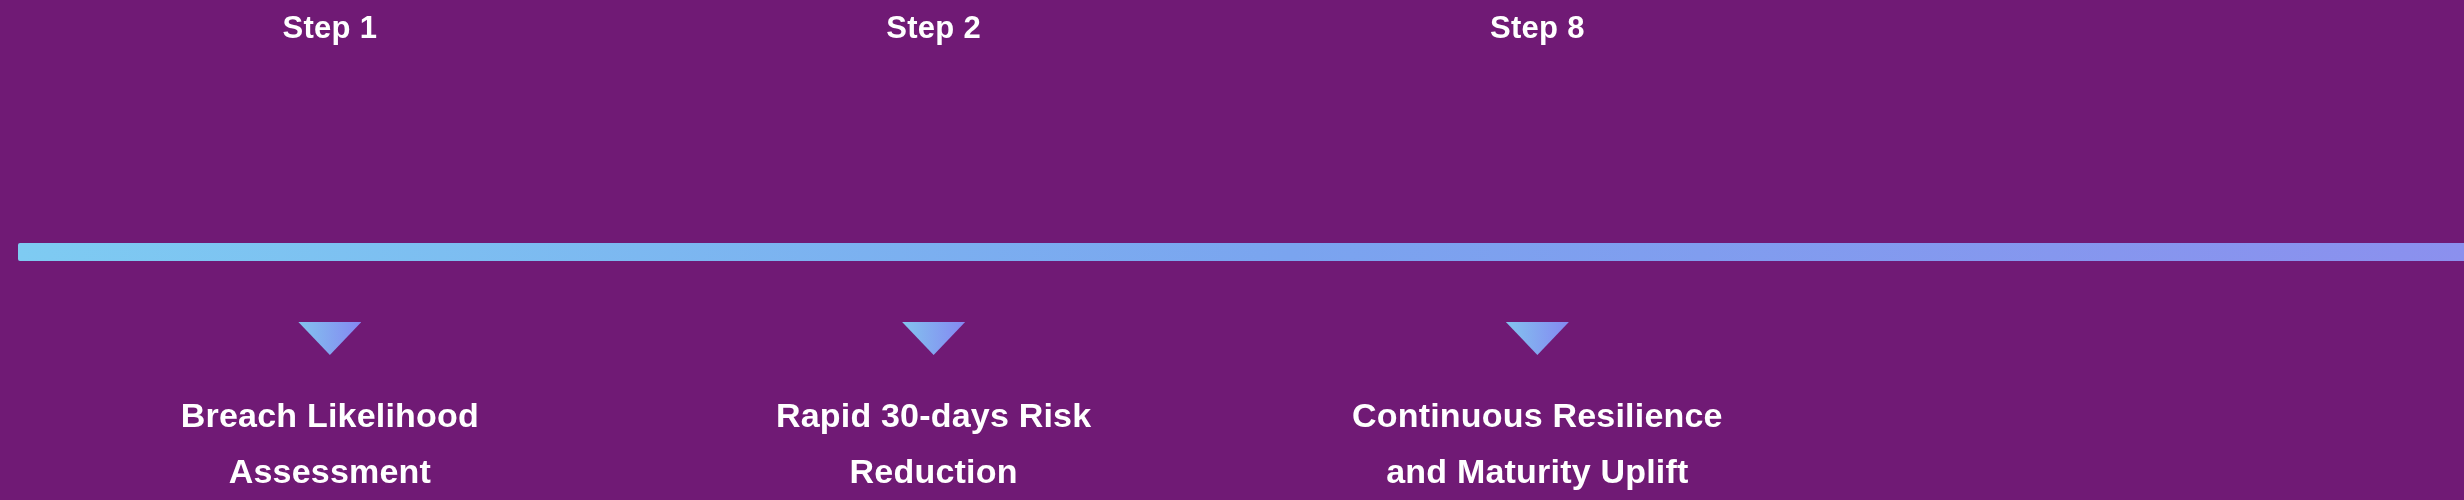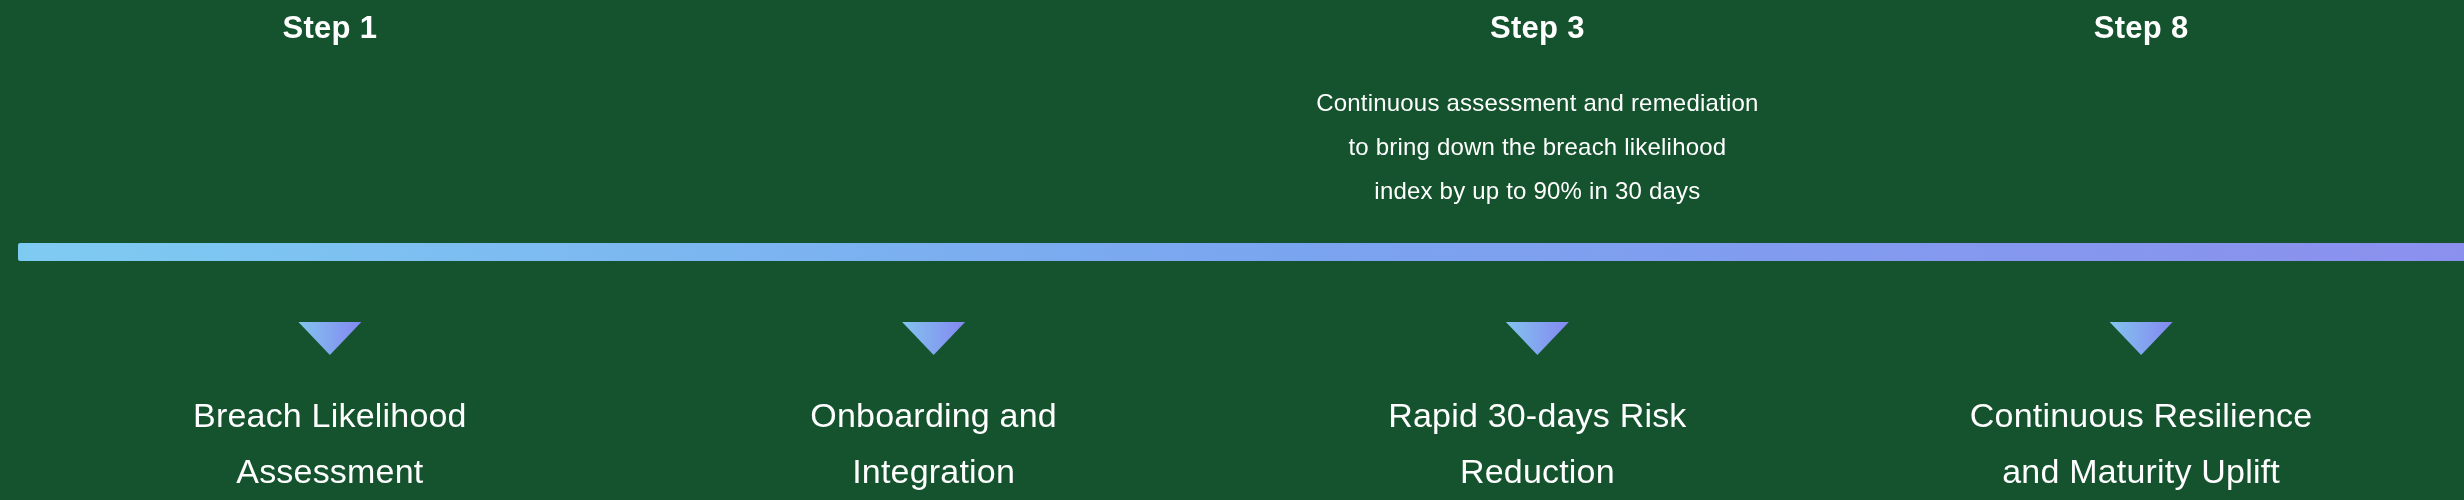--- a/index.html
+++ b/index.html
@@ -4,21 +4,21 @@
 <style>
   html, body {
     margin: 0;
     padding: 0;
     background: #000000;
   }
   .canvas {
     position: relative;
     width: 2464px;
     height: 500px;
-    background: #14532d;
+    background: #701a75;
     overflow: hidden;
     font-family: "Liberation Sans", sans-serif;
     color: #ffffff;
   }
   .row {
     position: absolute;
     left: 28px;
     width: 2415px;
     display: flex;
   }
@@ -65,65 +65,53 @@
     width: 63px;
     height: 33px;
     margin: 0 auto;
     background: linear-gradient(90deg, #83c4ee 0%, #8487f2 100%);
     clip-path: polygon(0 0, 100% 0, 50% 100%);
   }
   .step-title {
     margin-top: 32px;
     font-size: 34px;
     line-height: 56px;
-    font-weight: normal;
+    font-weight: bold;
     color: #ffffff;
     white-space: pre-line;
     letter-spacing: 0.2px;
   }
 </style>
 </head>
 <body>
 
 <div class="canvas">
 
   <div class="row top-row">
     <div class="col">
       <div class="step-header">Step 1</div>
     </div>
     <div class="col">
-    </div>
-    <div class="col">
-      <div class="step-header">Step 3</div>
-      <div class="step-desc">
-        <p>Continuous assessment and remediation
-to bring down the breach likelihood
-index by up to 90% in 30 days</p>
-      </div>
+      <div class="step-header">Step 2</div>
     </div>
     <div class="col">
       <div class="step-header">Step 8</div>
     </div>
   </div>
 
   <div class="timeline-bar"></div>
 
   <div class="row bottom-row">
     <div class="col">
       <div class="triangle"></div>
       <div class="step-title">Breach Likelihood
 Assessment</div>
     </div>
     <div class="col">
       <div class="triangle"></div>
-      <div class="step-title">Onboarding and
-Integration</div>
-    </div>
-    <div class="col">
-      <div class="triangle"></div>
       <div class="step-title">Rapid 30-days Risk
 Reduction</div>
     </div>
     <div class="col">
       <div class="triangle"></div>
       <div class="step-title">Continuous Resilience
 and Maturity Uplift</div>
     </div>
   </div>
 

